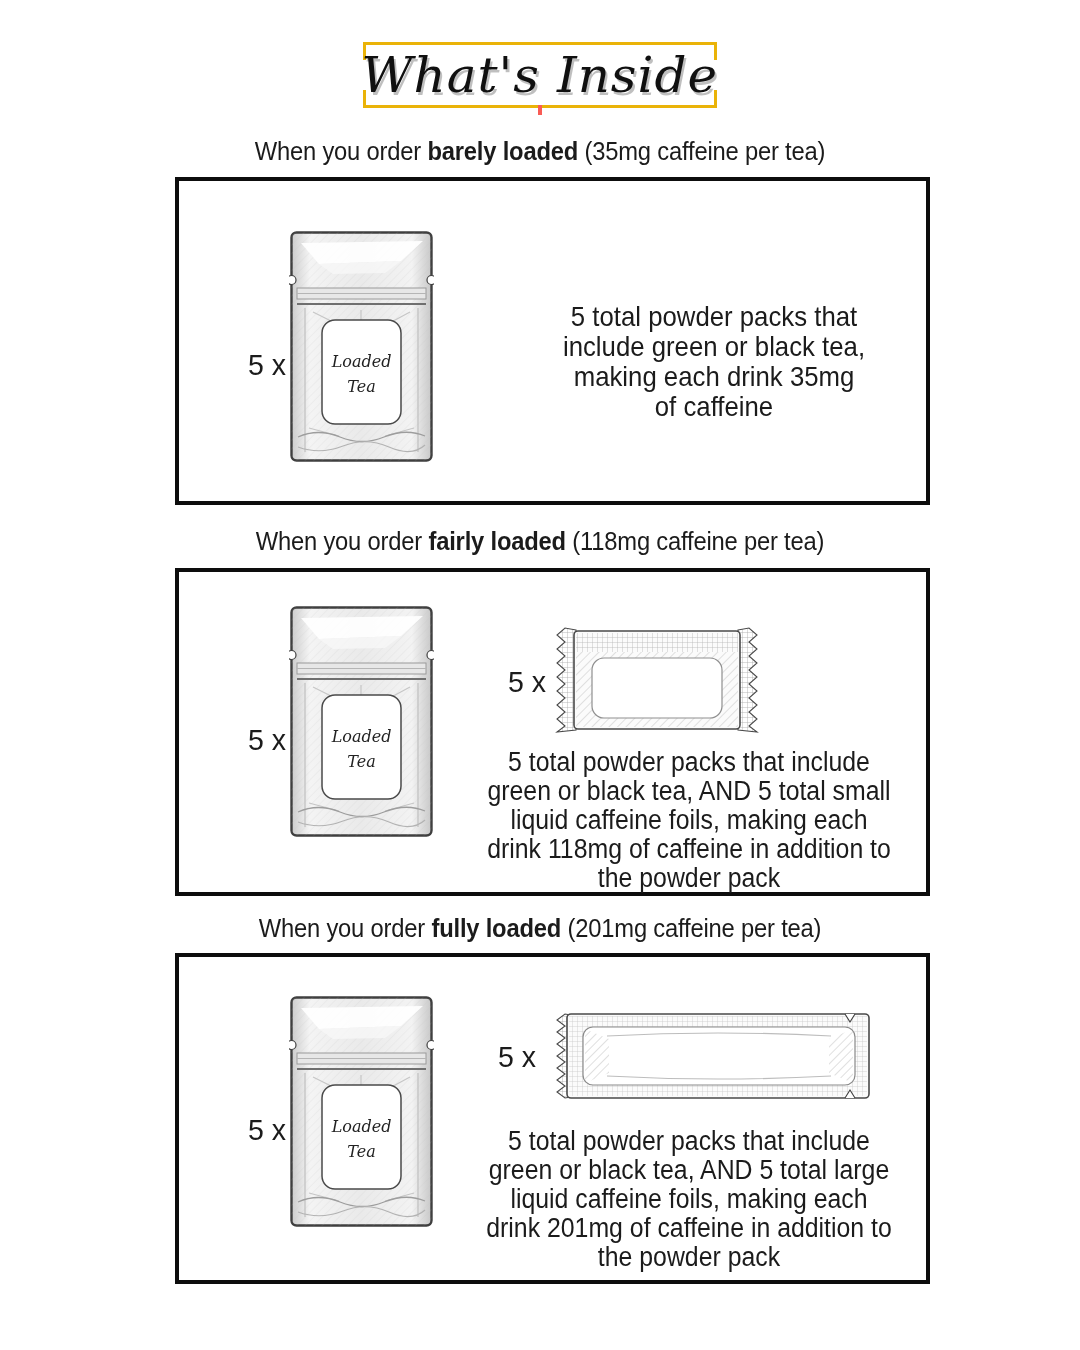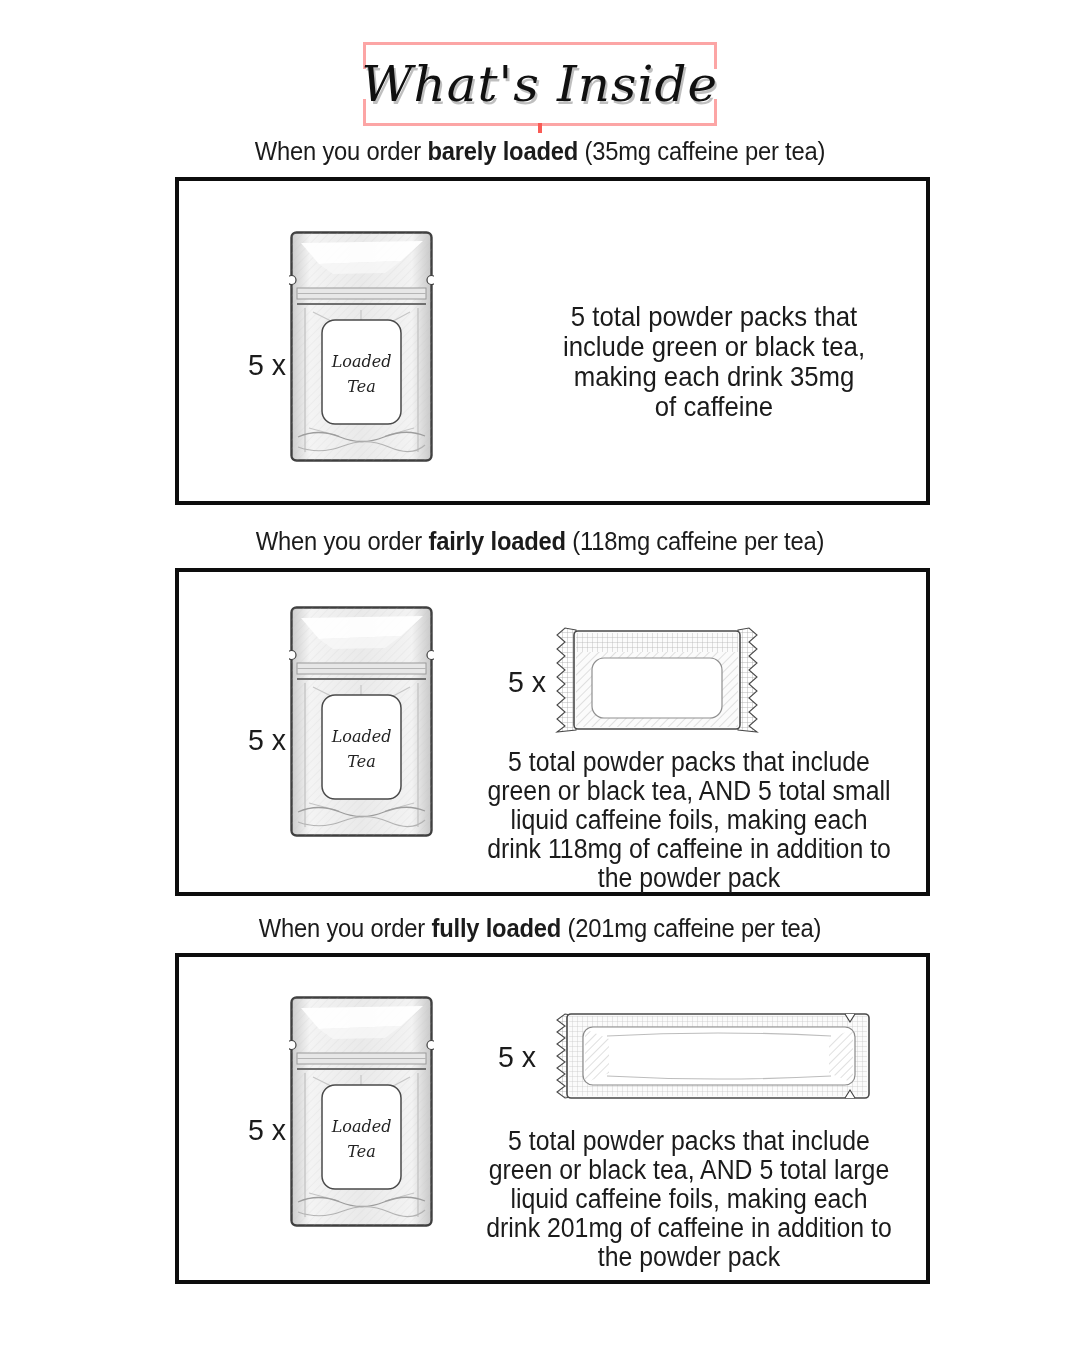--- a/index.html
+++ b/index.html
@@ -2,22 +2,22 @@
 <html><head>
 <meta charset="utf-8">
 <style>
   html,body{margin:0;padding:0;background:#ffffff;}
   .canvas{
     position:relative;width:1080px;height:1350px;background:#ffffff;overflow:hidden;
     font-family:"Liberation Sans",sans-serif;color:#1c1c1c;
   }
   
   .title-frame{
-    position:absolute;left:363px;top:42px;width:354px;height:84px;
-    border:3px solid #fca5a5;box-sizing:border-box;
+    position:absolute;left:363px;top:42px;width:354px;height:66px;
+    border:3px solid #eab308;box-sizing:border-box;
     display:flex;align-items:center;justify-content:center;
   }
   .frame-gap{position:absolute;width:5px;height:30px;background:#ffffff;top:50%;transform:translateY(-50%);}
   .frame-gap.left{left:-4px;}
   .frame-gap.right{right:-4px;}
   .frame-tick{position:absolute;left:50%;bottom:-10px;width:4px;height:10px;background:#f95b55;transform:translateX(-50%);}
   .title-text{
     font-family:"DejaVu Serif",serif;font-style:italic;font-size:48px;line-height:1;
     color:#101010;letter-spacing:1px;text-shadow:2px 3px 0 rgba(0,0,0,0.25);
     transform:scaleX(1.04);white-space:nowrap;

